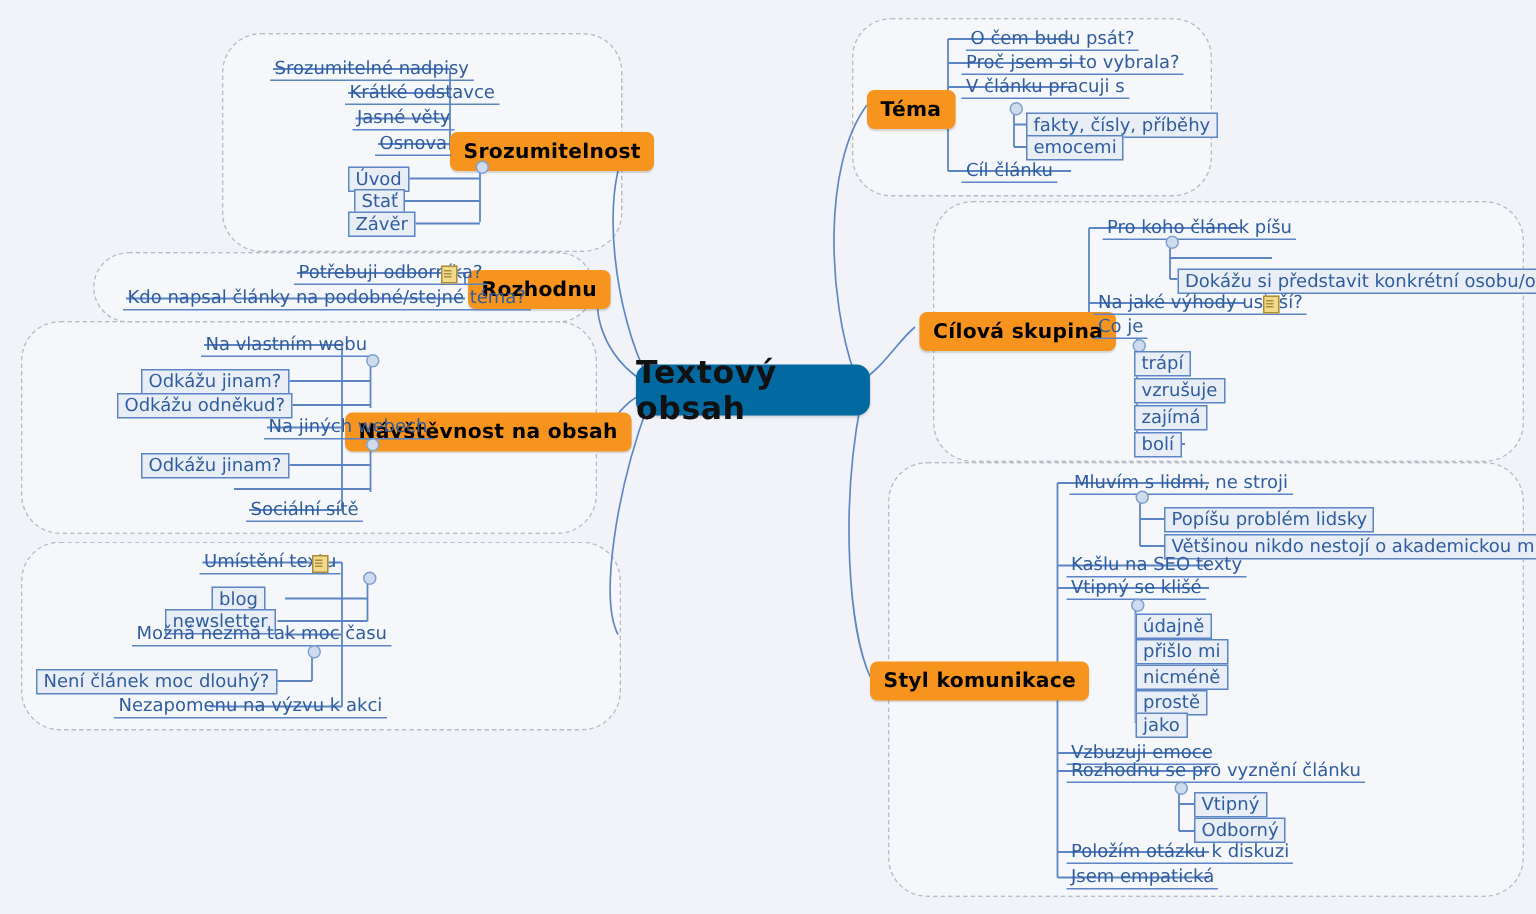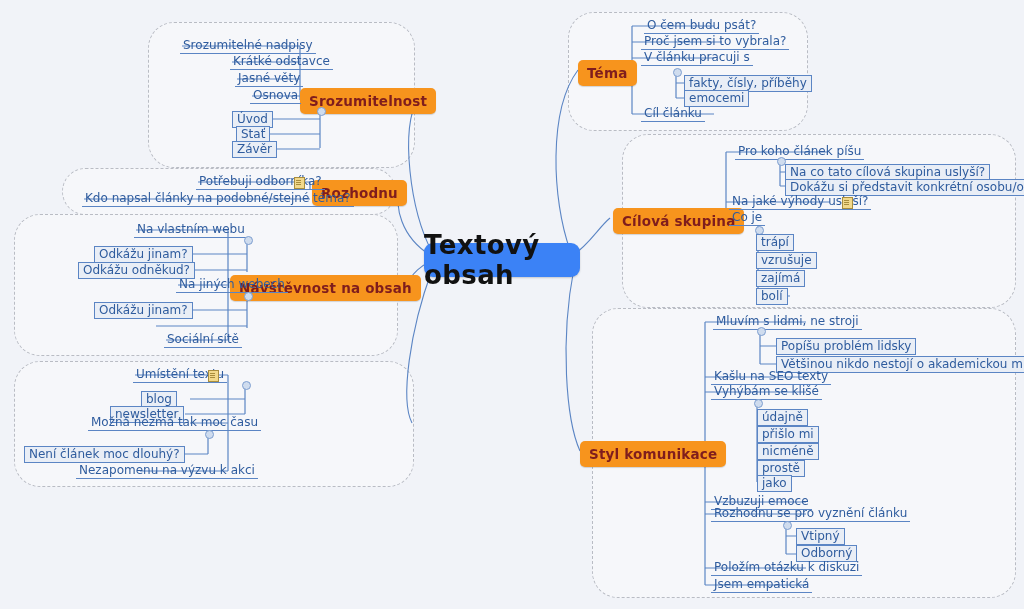--- a/index.html
+++ b/index.html
@@ -16,36 +16,36 @@
   .cloud{
     position:absolute;
     border:1px dashed #b9bcc4;
     border-radius:26px;
     background:rgba(255,255,255,.34);
   }
 
   
   .root{
     position:absolute;
-    background:#3b82f6;
+    background:#0369a1;
     border-radius:9px;
     color:#111;
     font-weight:bold;
-    font-size:26px;
+    font-size:21px;
     letter-spacing:.4px;
     display:flex;align-items:center;justify-content:center;
     box-shadow:0 1px 2px rgba(0,0,0,.18);
   }
 
   
   .main{
     position:absolute;
     background:#f7941d;
     border-radius:5px;
-    color:#7f1d1d;
+    color:#000000;
     font-weight:bold;
     font-size:13.5px;
     letter-spacing:.2px;
     display:flex;align-items:center;
     padding:3px 9px 4px 9px;
     white-space:nowrap;
     box-shadow:0 1px 1px rgba(0,0,0,.15);
     height:19px;
   }
 
@@ -198,40 +198,39 @@
   <div class="hd" style="left:673px;top:68px;"></div>
   <div class="bx" style="left:684px;top:75px;">fakty, čísly, příběhy</div>
   <div class="bx" style="left:684px;top:90px;">emocemi</div>
   <div class="nd" style="left:641px;top:106px;">Cíl článku</div>
 
   <div class="main" style="left:613px;top:208px;">
     <span>Cílová skupina</span>
   </div>
   <div class="nd" style="left:735px;top:144px;">Pro koho článek píšu</div>
   <div class="hd" style="left:777px;top:157px;"></div>
-  <div class="bx" style="left:785px;top:164px;">Na co tato cílová skupina uslyší?</div>
   <div class="bx" style="left:785px;top:179px;">Dokážu si představit konkrétní osobu/osoby?</div>
   <div class="nd" style="left:729px;top:194px;">Na jaké výhody uslyší?</div>
   <div class="note" style="left:842px;top:197px;"></div>
   <div class="nd" style="left:729px;top:210px;">Co je</div>
   <div class="hd" style="left:755px;top:226px;"></div>
   <div class="bx" style="left:756px;top:234px;">trápí</div>
   <div class="bx" style="left:756px;top:252px;">vzrušuje</div>
   <div class="bx" style="left:756px;top:270px;">zajímá</div>
   <div class="bx" style="left:756px;top:288px;">bolí</div>
 
   <div class="main" style="left:580px;top:441px;">
     <span>Styl komunikace</span>
   </div>
   <div class="nd" style="left:713px;top:314px;">Mluvím s lidmi, ne stroji</div>
   <div class="hd" style="left:757px;top:327px;"></div>
   <div class="bx" style="left:776px;top:338px;">Popíšu problém lidsky</div>
   <div class="bx" style="left:776px;top:356px;">Většinou nikdo nestojí o akademickou mluvu</div>
   <div class="nd" style="left:711px;top:369px;">Kašlu na SEO texty</div>
-  <div class="nd" style="left:711px;top:384px;">Vyhýbám se klišé</div>
+  <div class="nd" style="left:711px;top:384px;">Vtipný se klišé</div>
   <div class="hd" style="left:754px;top:399px;"></div>
   <div class="bx" style="left:757px;top:409px;">údajně</div>
   <div class="bx" style="left:757px;top:426px;">přišlo mi</div>
   <div class="bx" style="left:757px;top:443px;">nicméně</div>
   <div class="bx" style="left:757px;top:460px;">prostě</div>
   <div class="bx" style="left:757px;top:475px;">jako</div>
   <div class="nd" style="left:711px;top:494px;">Vzbuzuji emoce</div>
   <div class="nd" style="left:711px;top:506px;">Rozhodnu se pro vyznění článku</div>
   <div class="hd" style="left:783px;top:521px;"></div>
   <div class="bx" style="left:796px;top:528px;">Vtipný</div>

